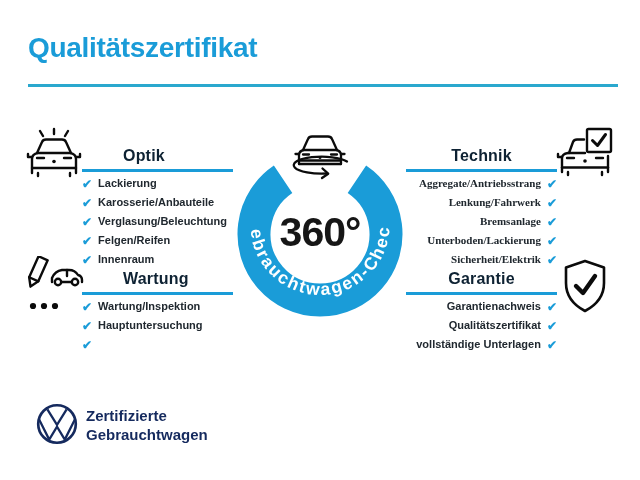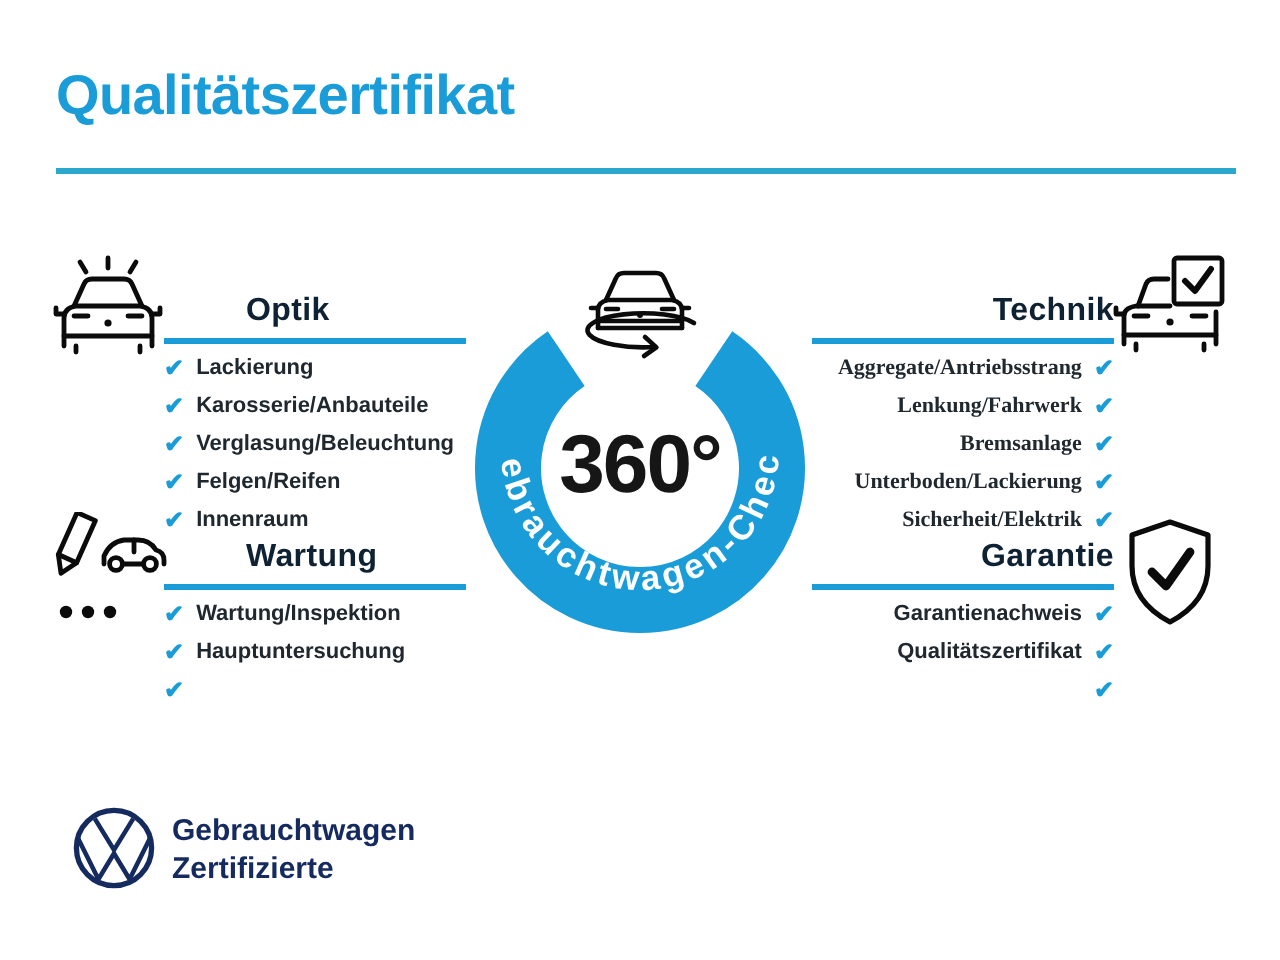--- a/index.html
+++ b/index.html
@@ -9,21 +9,21 @@
   }
   
   .page-title{
     position:absolute;left:28px;top:32px;margin:0;
     font-size:28px;font-weight:bold;letter-spacing:-0.3px;color:#1A9CD8;
   }
   .title-rule{position:absolute;left:28px;top:84px;width:590px;height:2.5px;background:#2AA8CE;}
   
   .heading{position:absolute;font-size:16px;font-weight:bold;color:#0E2233;letter-spacing:0.2px;}
   .h-left{left:82px;margin-left:41px;}
-  .h-right{left:406px;width:151px;text-align:right;}
+  .h-right{left:406px;width:151px;text-align:center;}
   .rule{position:absolute;width:151px;height:2.5px;background:#1A9CD8;}
   .r-left{left:82px;}
   .r-right{left:406px;}
   
   .list{position:absolute;display:flex;flex-direction:column;}
   .list.left{left:82px;width:200px;align-items:flex-start;}
   .list.right{left:360px;width:197px;align-items:flex-end;}
   .item-row{display:flex;align-items:baseline;gap:6px;height:19px;
     font-size:11px;font-weight:bold;color:#20282F;}
   .chk{color:#1A9CD8;font-size:12px;line-height:1;position:relative;top:1px;}
@@ -174,20 +174,21 @@
   <div class="list right" style="top:300px;">
     <div class="item-row">
         <span>Garantienachweis</span>
         <span class="chk">✔</span>
       </div>
     <div class="item-row">
         <span>Qualitätszertifikat</span>
         <span class="chk">✔</span>
       </div>
     <div class="item-row">
+        <span>vollständige Unterlagen</span>
         <span class="chk">✔</span>
       </div>
   </div>
 
   <svg class="badge" width="208" height="212" viewBox="0 0 208 212">
     <path class="ring-arc" d="M140.9,53.3 A66,66 0 1 1 67.1,53.3"></path>
     <path id="ringTextPath" d="M34.5,99.5 A69.5,69.5 0 1 0 173.5,99.5" fill="none" stroke="none"></path>
     <text class="ring-text">
       <textPath href="#ringTextPath" startOffset="50%" text-anchor="middle">Gebrauchtwagen-Check</textPath>
     </text>
@@ -208,17 +209,17 @@
       <circle cx="26" cy="29.5" r="1.5" fill="#0B0B0B"></circle>
     </g>
   </svg>
 
   <svg class="icon" style="left:35px;top:402px;" width="44" height="44" viewBox="0 0 48 48">
     <circle class="vw-stroke" style="stroke-width:2.9" cx="24" cy="24" r="20.5"></circle>
     <path class="vw-stroke" style="stroke-width:2.5" d="M13.5,8 L24,25 L34.5,8"></path>
     <path class="vw-stroke" style="stroke-width:2.5" d="M4.5,19 L15.5,41 L24,27 L32.5,41 L43.5,19"></path>
   </svg>
   <div class="footer-text">
+    <div>Zertifizierte</div>
     <div>Gebrauchtwagen</div>
-    <div>Zertifizierte</div>
   </div>
 
 </div>
 
 </body></html>

